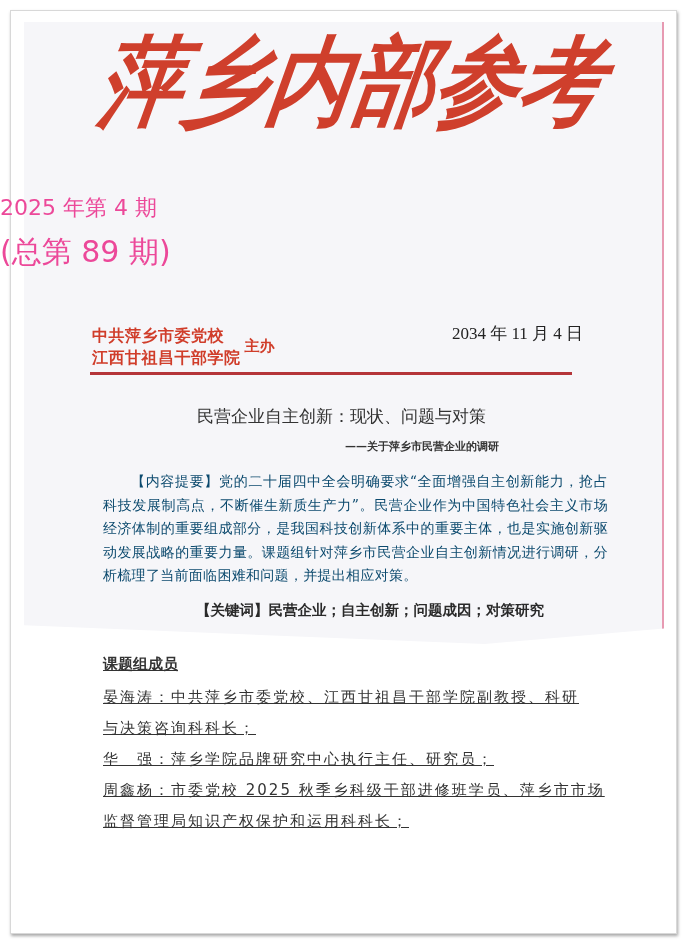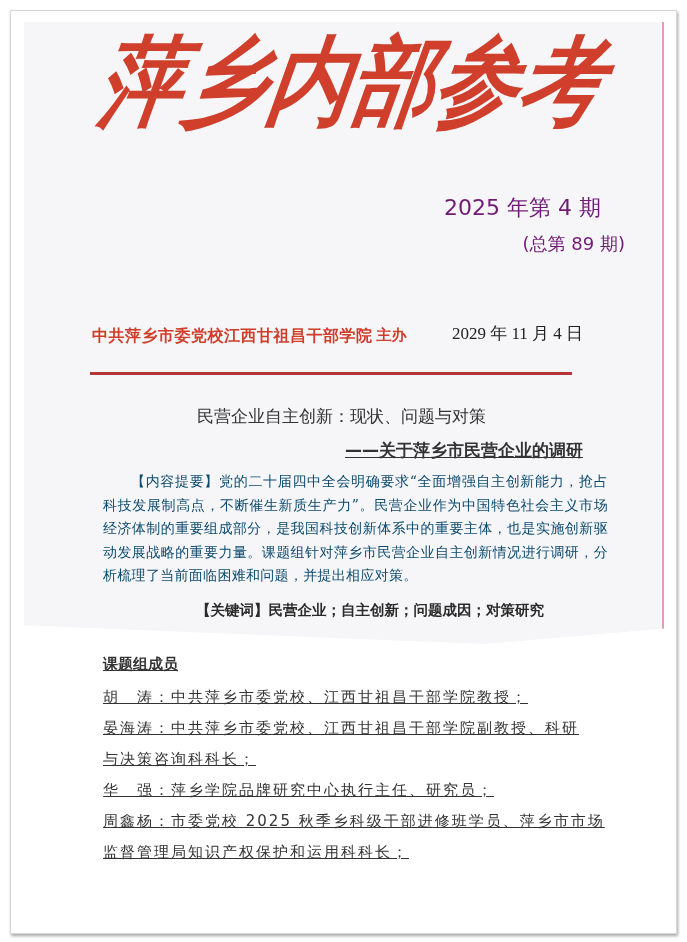--- a/index.html
+++ b/index.html
@@ -29,49 +29,49 @@
     }
     .masthead span {
       font-family: "DejaVu Serif", serif;
       font-weight: bold; font-style: italic;
       font-size: 84px; line-height: 1;
       color: #cf3f2c;
       transform: skewX(-8deg) scaleY(1.15);
       display: inline-block;
     }
     .issue {
-      position: absolute; left: 0; width: 601px; text-align: right;
-      font-family: "DejaVu Sans", sans-serif; color: #701a75;
+      position: absolute; left: 0; width: 601px; text-align: left;
+      font-family: "DejaVu Sans", sans-serif; color: #ec4899;
     }
     .issue-1 { top: 193px; font-size: 22px; }
-    .issue-2 { top: 232px; font-size: 18px; margin-left: 24px; }
+    .issue-2 { top: 232px; font-size: 30px; }
     .sponsor {
       position: absolute; left: 92px; top: 316px;
       display: flex; align-items: center;
       color: #d03d2a; font-weight: bold;
       font-family: "DejaVu Serif", serif;
     }
-    .sponsor .names { display: flex; flex-direction: row; font-size: 16px; line-height: 22px; letter-spacing: 0.5px; margin-top: 9px; }
+    .sponsor .names { display: flex; flex-direction: column; font-size: 16px; line-height: 22px; letter-spacing: 0.5px; margin-top: 9px; }
     .sponsor .role { font-size: 15px; margin-left: 4px; margin-top: 8px; }
     .pubdate {
       position: absolute; left: 452px; top: 322px;
       font-size: 17px; color: #222;
       font-family: "Liberation Serif", serif;
     }
     .red-rule {
       position: absolute; left: 90px; top: 372px;
       width: 482px; height: 3px; background: #b5353a;
     }
     .art-title {
       position: absolute; left: 197px; top: 405px;
       font-family: "DejaVu Sans", sans-serif; font-size: 17px; color: #333; font-weight: normal;
     }
     .art-sub {
       position: absolute; left: 345px; top: 439px;
-      font-family: "DejaVu Sans", sans-serif; font-size: 17px; color: #333; font-weight: bold; text-decoration: underline;
+      font-family: "DejaVu Sans", sans-serif; font-size: 11px; color: #333; font-weight: bold;
     }
     .abstract {
       position: absolute; left: 103px; top: 470px; width: 505px;
       font-size: 14px; line-height: 23.5px; color: #0c4a6e;
       text-indent: 2em; text-align: justify; letter-spacing: 0.3px;
       font-weight: normal;
     }
     .keywords {
       position: absolute; left: 103px; top: 598px; width: 505px;
       font-size: 14.5px; line-height: 23px; color: #2a2a2a;
@@ -103,30 +103,29 @@
 <div class="issue issue-2">(总第 89 期)</div>
 
 <div class="sponsor">
   <div class="names">
     <span>中共萍乡市委党校</span>
     <span>江西甘祖昌干部学院</span>
   </div>
   <span class="role">主办</span>
 </div>
 
-<div class="pubdate">2029 年 11 月 4 日</div>
+<div class="pubdate">2034 年 11 月 4 日</div>
 <div class="red-rule"></div>
 
 <div class="art-title">民营企业自主创新：现状、问题与对策</div>
 <div class="art-sub">——关于萍乡市民营企业的调研</div>
 
 <p class="abstract">【内容提要】党的二十届四中全会明确要求“全面增强自主创新能力，抢占科技发展制高点，不断催生新质生产力”。民营企业作为中国特色社会主义市场经济体制的重要组成部分，是我国科技创新体系中的重要主体，也是实施创新驱动发展战略的重要力量。课题组针对萍乡市民营企业自主创新情况进行调研，分析梳理了当前面临困难和问题，并提出相应对策。</p>
 <p class="keywords">【关键词】民营企业；自主创新；问题成因；对策研究</p>
 
 <div class="members">
   <div class="heading">课题组成员</div>
-  <div class="line">胡　涛：中共萍乡市委党校、江西甘祖昌干部学院教授；</div>
   <div class="line">晏海涛：中共萍乡市委党校、江西甘祖昌干部学院副教授、科研</div>
   <div class="line">与决策咨询科科长；</div>
   <div class="line">华　强：萍乡学院品牌研究中心执行主任、研究员；</div>
   <div class="line">周鑫杨：市委党校 2025 秋季乡科级干部进修班学员、萍乡市市场</div>
   <div class="line">监督管理局知识产权保护和运用科科长；</div>
 </div>
 
 </body></html>

